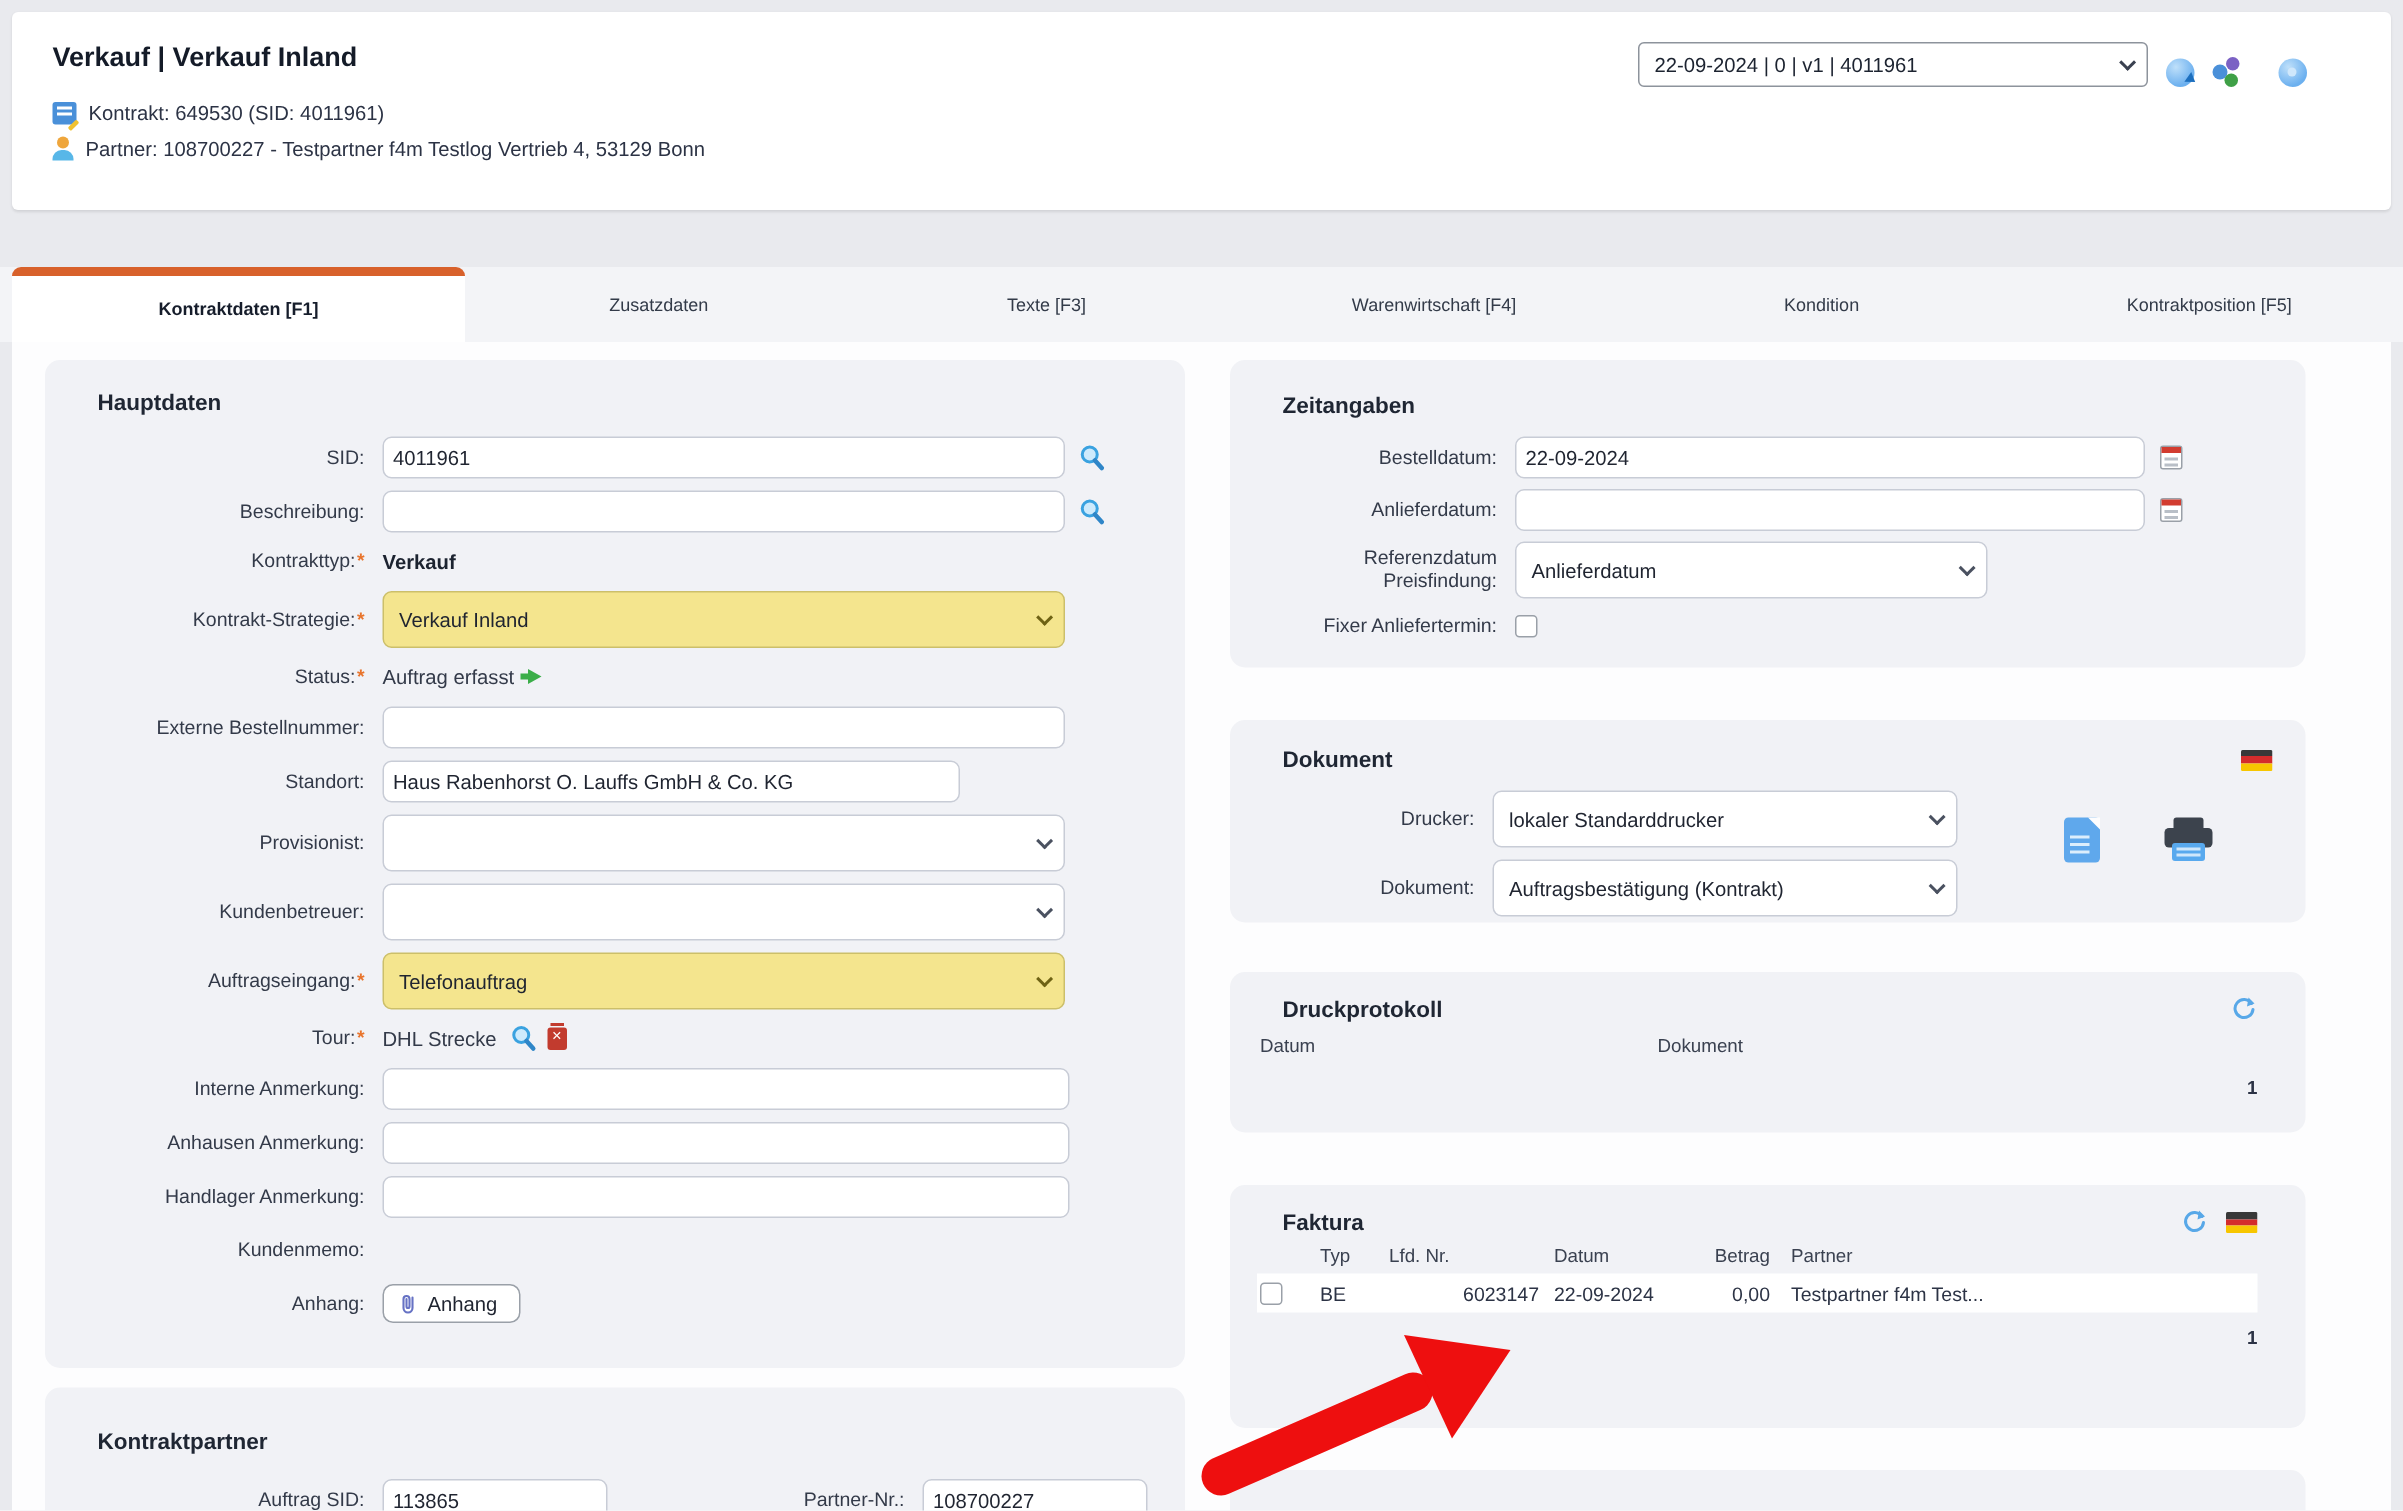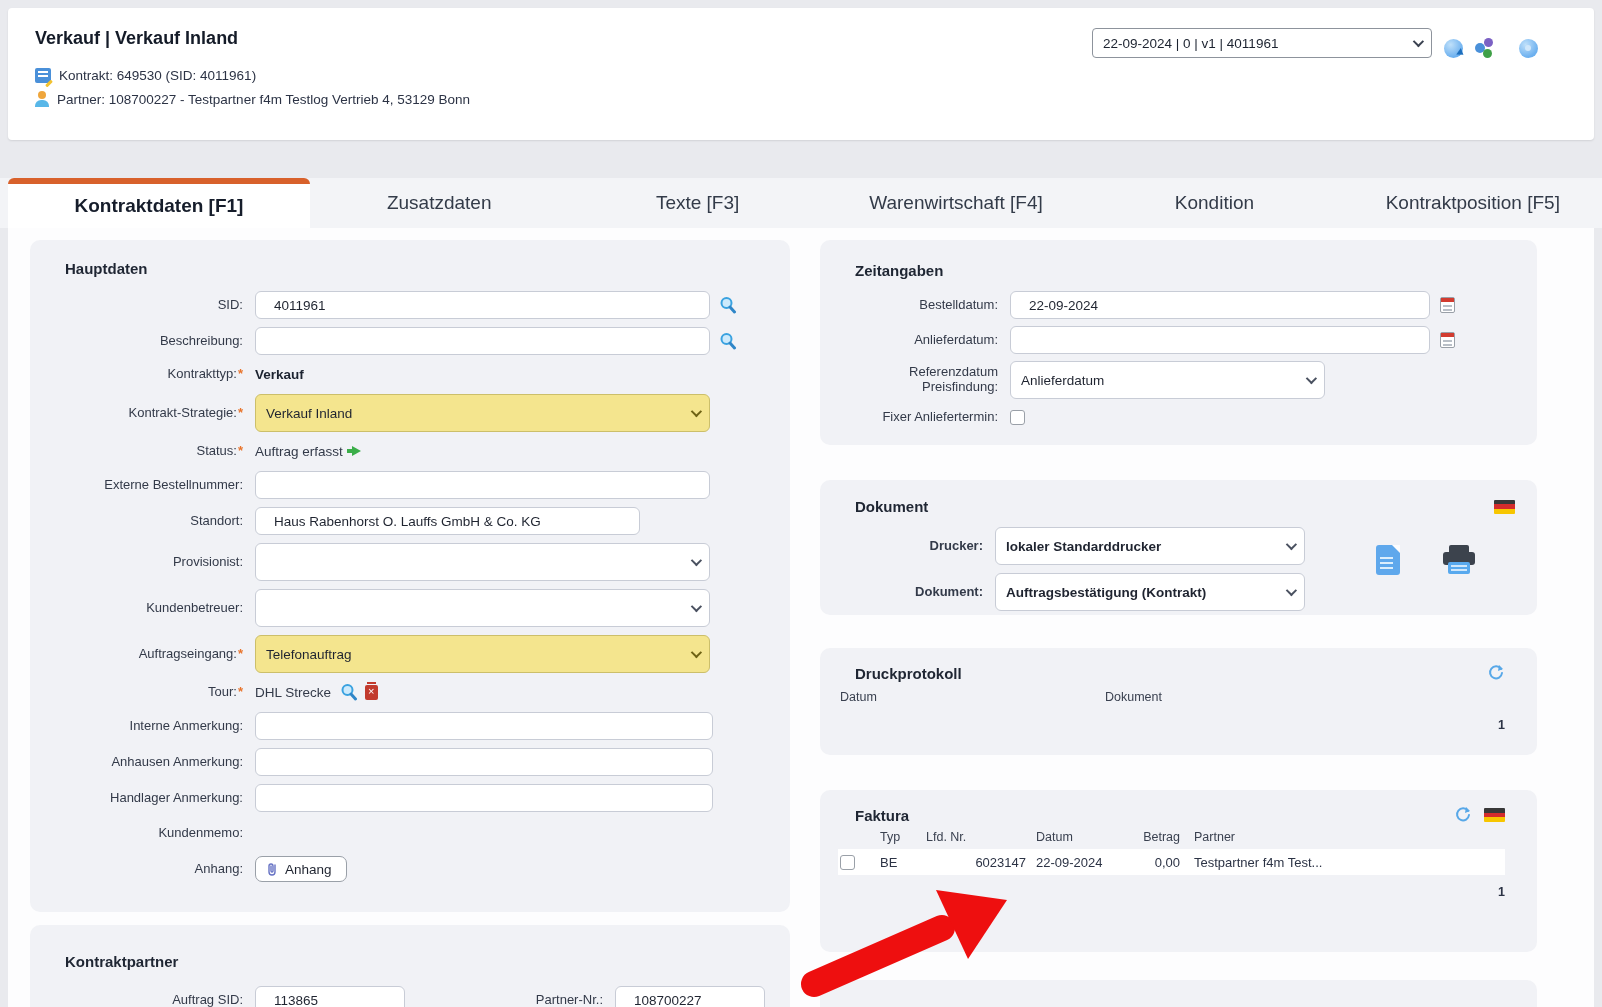--- a/index.html
+++ b/index.html
@@ -33,21 +33,21 @@
 
   .ic-contract { width:16px; height:15px; border-radius:2px; background:#4a90d9; position:relative; flex:none; }
   .ic-contract::before { content:""; position:absolute; left:3px; top:3px; width:10px; height:2px; background:#fff; box-shadow:0 4px 0 #fff; }
   .ic-contract::after { content:""; position:absolute; right:-2px; bottom:-2px; width:8px; height:3px; background:#f2c230; transform:rotate(-45deg); border-radius:1px; }
   .ic-person { width:14px; height:16px; position:relative; flex:none; }
   .ic-person::before { content:""; position:absolute; left:3px; top:0; width:8px; height:8px; border-radius:50%; background:#efa63c; }
   .ic-person::after { content:""; position:absolute; left:0; bottom:0; width:14px; height:7px; border-radius:6px 6px 0 0; background:#58b7e8; }
 
   
   .tabbar { position:absolute; left:0; top:178px; width:1602px; height:50px; background:#f3f4f7; display:flex; }
-  .tab { flex:1; display:flex; align-items:center; justify-content:center; font-size:19px; color:#333b49; cursor:pointer; }
+  .tab { flex:1; display:flex; align-items:center; justify-content:center; font-size:12px; color:#333b49; cursor:pointer; }
   .tab.active { flex:none; width:302px; background:#ffffff; border-top:6px solid #d8612b;
     border-radius:6px 6px 0 0; font-weight:bold; color:#161d2b; margin-left:8px; }
 
   .sheet { position:absolute; left:8px; top:228px; width:1586px; height:779px; background:#fdfdfe; }
 
   
   .panel { position:absolute; background:#f1f2f6; border-radius:10px; }
   .panel-title { font-size:15px; font-weight:bold; color:#1f2633; }
 
   .p-haupt   { left:30px;  top:240px; width:760px; height:672px; padding:20px 0 0 35px; }
@@ -57,21 +57,21 @@
   .p-druck   { left:820px; top:648px; width:717px; height:107px; padding:16px 32px 0 18px; }
   .p-faktura { left:820px; top:790px; width:717px; height:162px; padding:16px 32px 0 18px; }
   .p-stub    { left:820px; top:980px; width:717px; height:90px; }
 
   
   .frow { display:flex; align-items:center; min-height:28px; margin-bottom:8px; }
   .frow.txt { min-height:22px; margin-bottom:9px; }
   .flabel { width:190px; text-align:right; padding-right:12px; font-size:13px; color:#333a49; flex:none; line-height:1.15; }
   .req { color:#e8742c; font-weight:bold; margin-left:1px; }
   .tinput { height:28px; border:1px solid #c8ccd6; border-radius:6px; background:#fff;
-    font-family:"Liberation Sans",sans-serif; font-size:13.5px; color:#1f2430; padding:0 18px; }
+    font-family:"Liberation Sans",sans-serif; font-size:13.5px; color:#1f2430; padding:0 6px; }
   .w455{width:455px;} .w385{width:385px;} .w458{width:458px;} .w150{width:150px;}
   .sel { height:38px; border:1px solid #c8ccd6; border-radius:6px; background:#fff; display:flex;
     align-items:center; padding:0 10px; font-size:13.5px; color:#1f2430; cursor:pointer; }
   .sel .stxt{ flex:1; }
   .sel .chev{ border-color:#4a5160; }
   .sel.yellow { background:#f4e58e; border-color:#ccbf6a; }
   .sel.yellow .chev { border-color:#6e6214; }
   .val-bold { font-size:13.5px; font-weight:bold; color:#1c2330; }
   .val-plain { font-size:13.5px; color:#333a49; display:flex; align-items:center; gap:7px; }
 
@@ -322,21 +322,21 @@
   <div class="panel p-dok">
     <div class="hd-row">
       <div class="panel-title">Dokument</div>
       <span class="ic-flag">
           <i class="f1"></i>
           <i class="f2"></i>
           <i class="f3"></i>
         </span>
     </div>
     <div style="height:12px;"></div>
-    <div style="position:relative;font-weight:bold;">
+    <div style="position:relative;">
       <div class="frow">
         <div class="flabel">Drucker:</div>
         <div class="sel" style="width:310px;">
           <span class="stxt">lokaler Standarddrucker</span>
           <span class="chev"></span>
         </div>
       </div>
       <div class="frow">
         <div class="flabel">Dokument:</div>
         <div class="sel" style="width:310px;">

